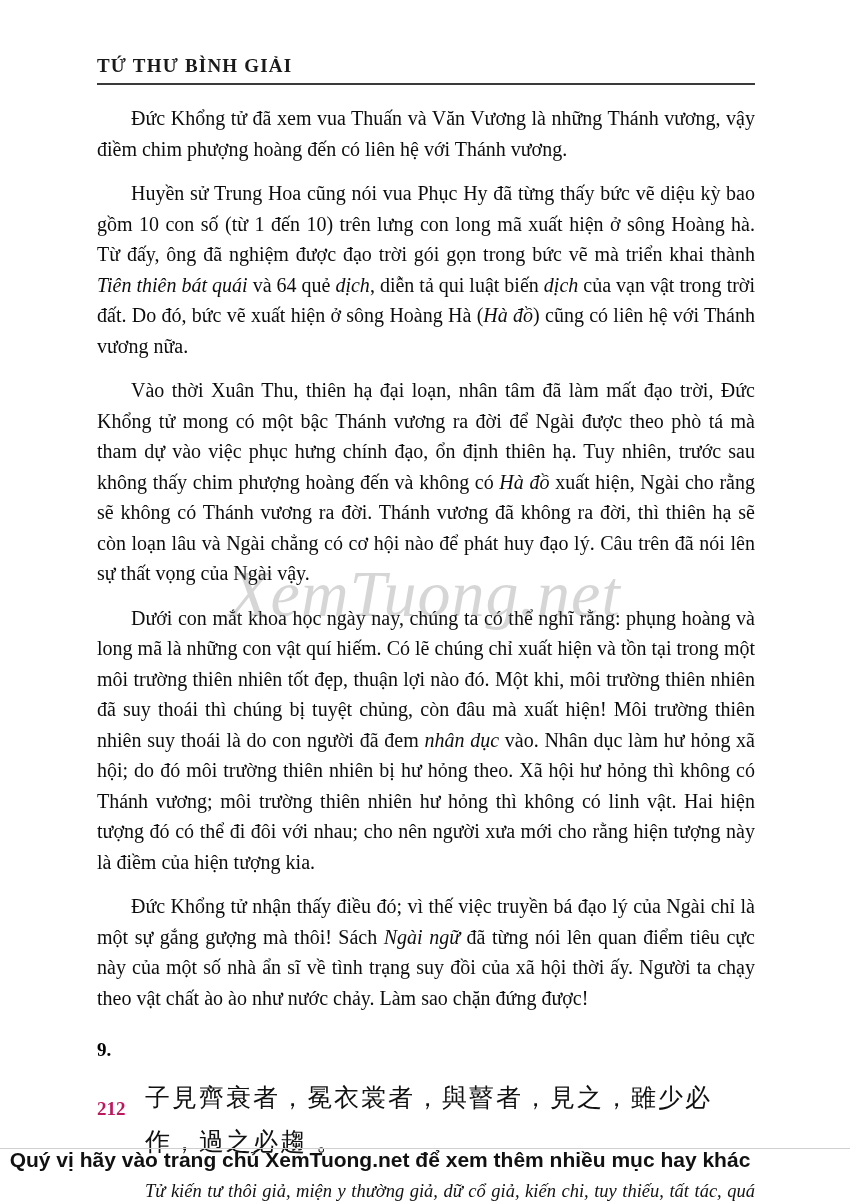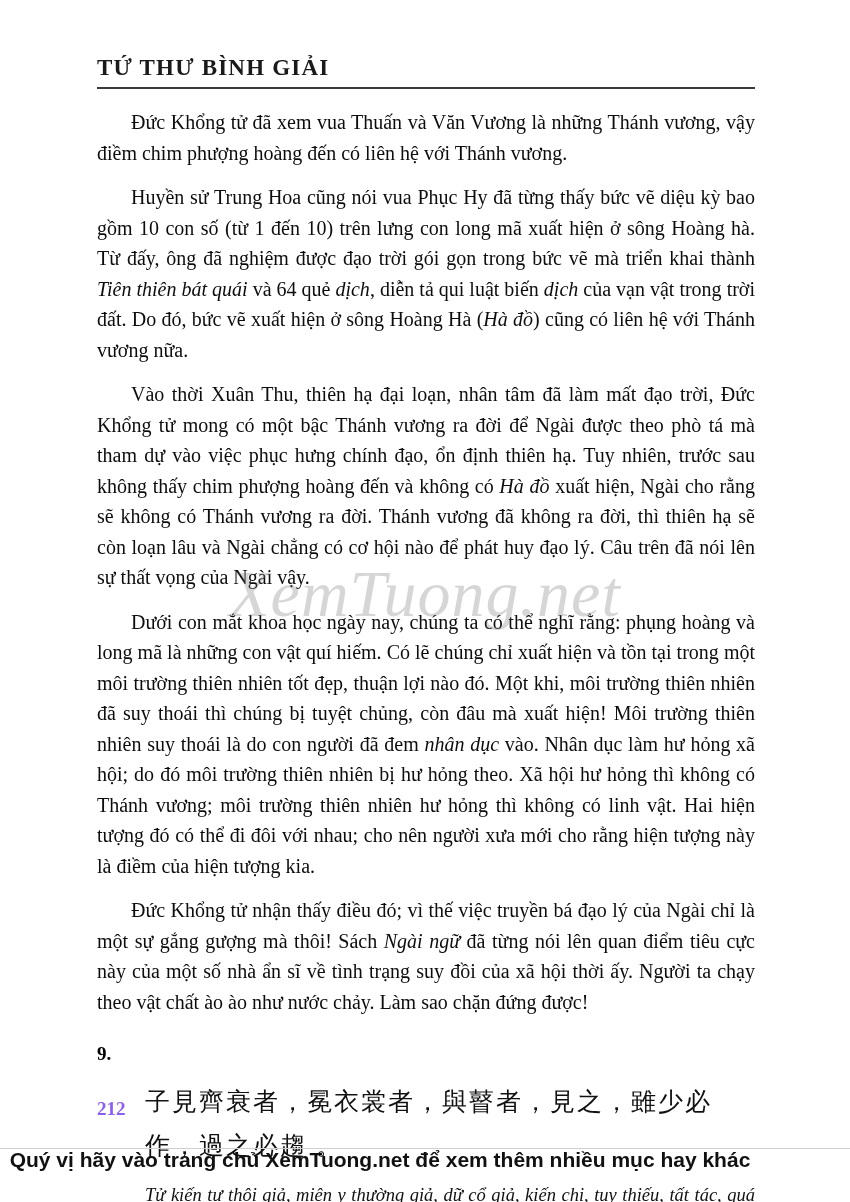--- a/index.html
+++ b/index.html
@@ -27,21 +27,21 @@
   .content {
     position: absolute;
     left: 97px;
     top: 55px;
     width: 658px;
   }
 
   .header-title {
     font-family: "Liberation Serif", serif;
     font-weight: bold;
-    font-size: 23px;
+    font-size: 19px;
     letter-spacing: 1.2px;
     color: #1a1a1a;
     margin: 0 0 6px 0;
   }
 
   .header-rule {
     border: none;
     border-top: 2px solid #3a3a3a;
     margin: 0 0 18px 0;
     width: 100%;
@@ -87,21 +87,21 @@
     text-align: justify;
     color: #111;
   }
 
   .page-number {
     position: absolute;
     left: 97px;
     top: 1098px;
     font-size: 19px;
     font-weight: bold;
-    color: #8b5cf6;
+    color: #be185d;
   }
 
   .footer {
     position: absolute;
     left: 0;
     top: 1148px;
     width: 760px;
     text-align: center;
   }
 

